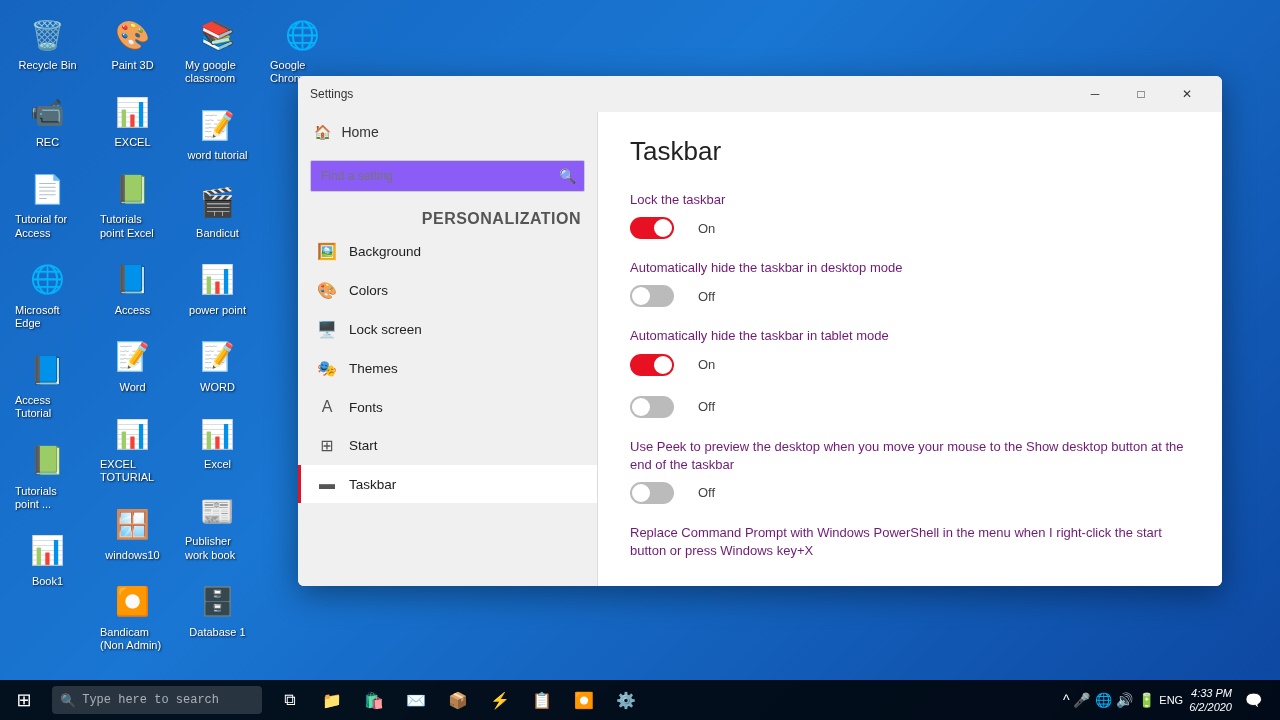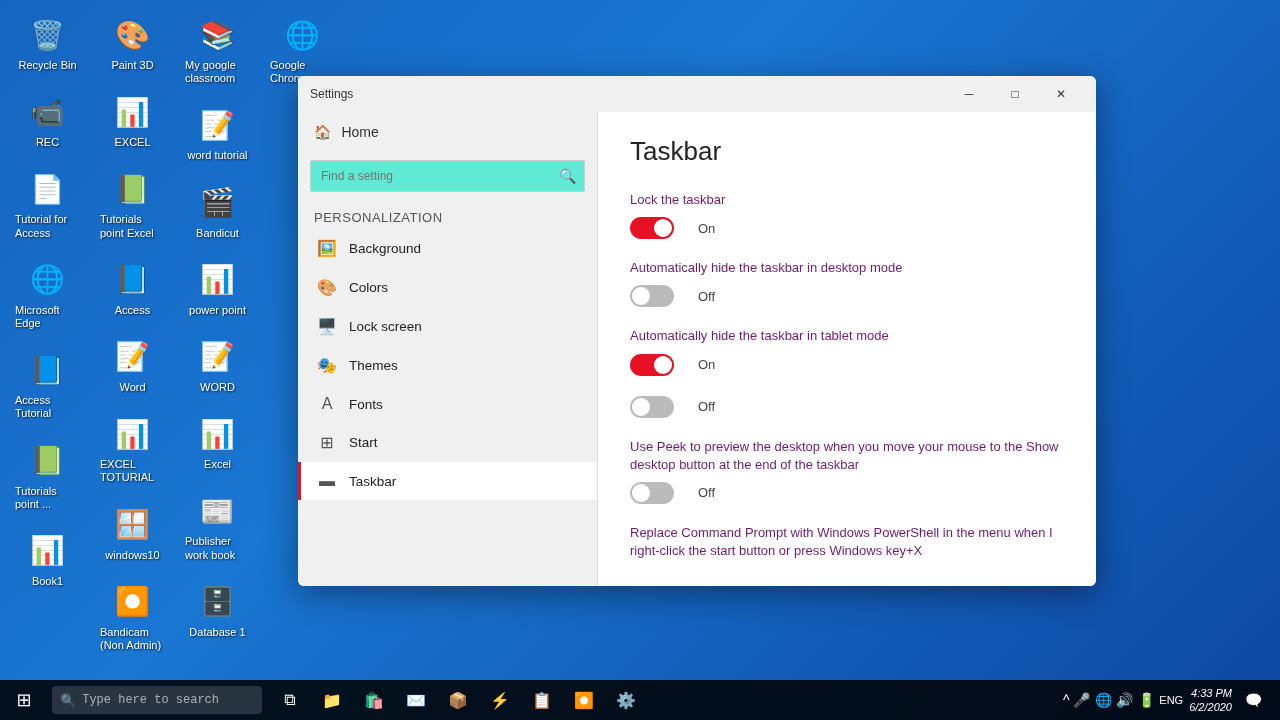--- a/index.html
+++ b/index.html
@@ -152,21 +152,21 @@
       justify-content: center;
       font-size: 14px;
       cursor: pointer;
     }
 
     
     .settings-window {
       position: absolute;
       top: 76px;
       left: 298px;
-      width: 798px;
+      width: 924px;
       height: 510px;
       background: white;
       border-radius: 6px;
       box-shadow: 0 8px 32px rgba(0,0,0,0.4);
       display: flex;
       flex-direction: column;
       overflow: hidden;
       z-index: 50;
     }
 
@@ -231,38 +231,39 @@
       position: relative;
     }
     .sidebar-search input {
       width: 100%;
       height: 32px;
       border: 1px solid #ccc;
       border-radius: 2px;
       padding: 0 30px 0 10px;
       font-size: 12px;
       outline: none;
-      background: #5eead4;
+      background: #8b5cf6;
     }
     .sidebar-search-icon {
       position: absolute;
       right: 8px;
       top: 50%;
       transform: translateY(-50%);
       font-size: 14px;
       color: #666;
     }
 
     .sidebar-section-title {
       padding: 10px 16px 4px;
-      font-size: 13px;
-      font-weight: 400;
+      font-size: 16px;
+      font-weight: 700;
       color: #555;
       text-transform: uppercase;
       letter-spacing: 0.5px;
+      text-align: right;
     }
 
     .sidebar-item {
       display: flex;
       align-items: center;
       padding: 10px 16px;
       cursor: pointer;
       gap: 12px;
       font-size: 13.5px;
       color: #222;

